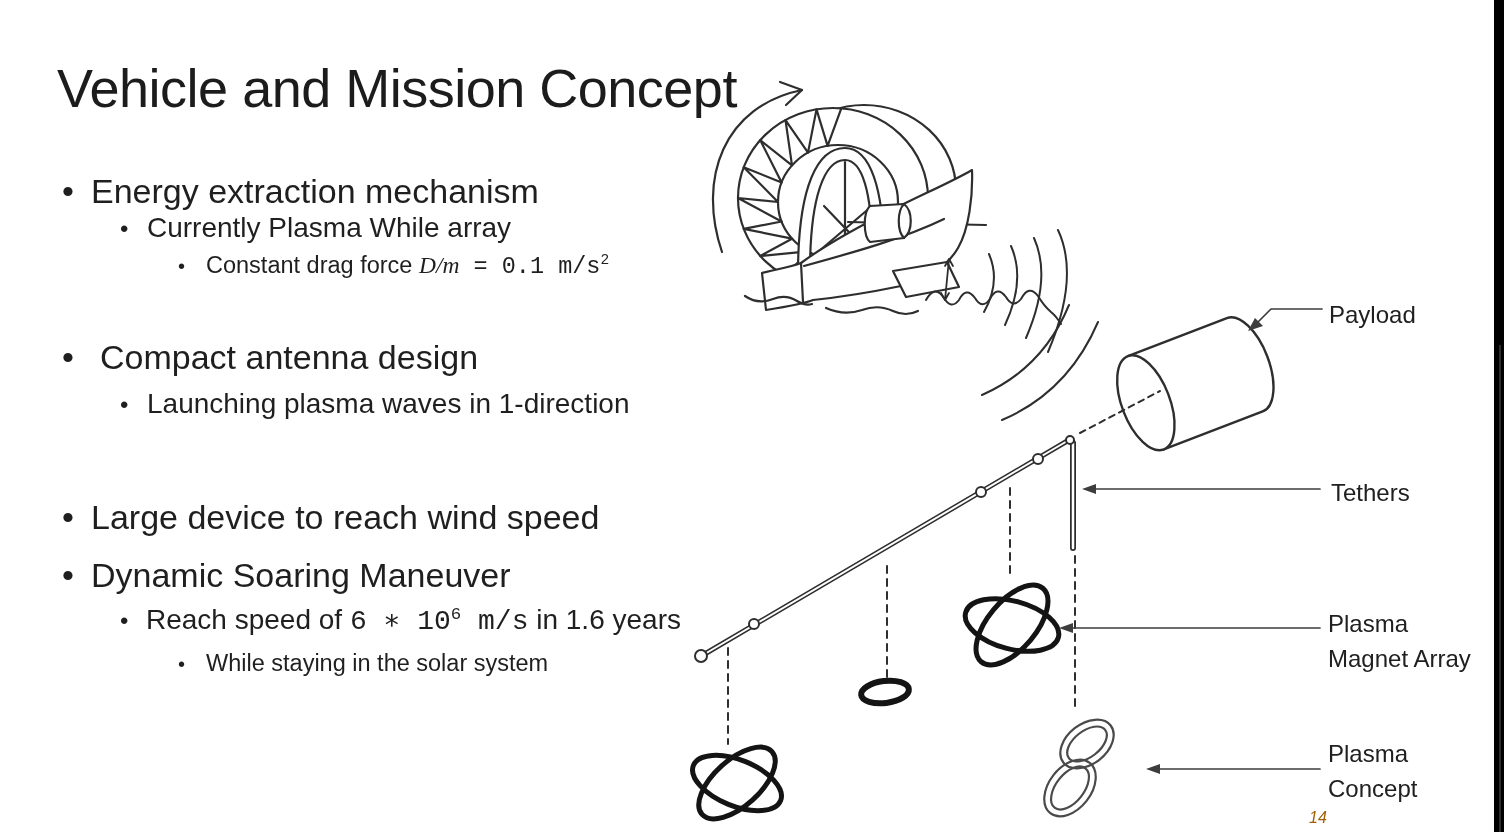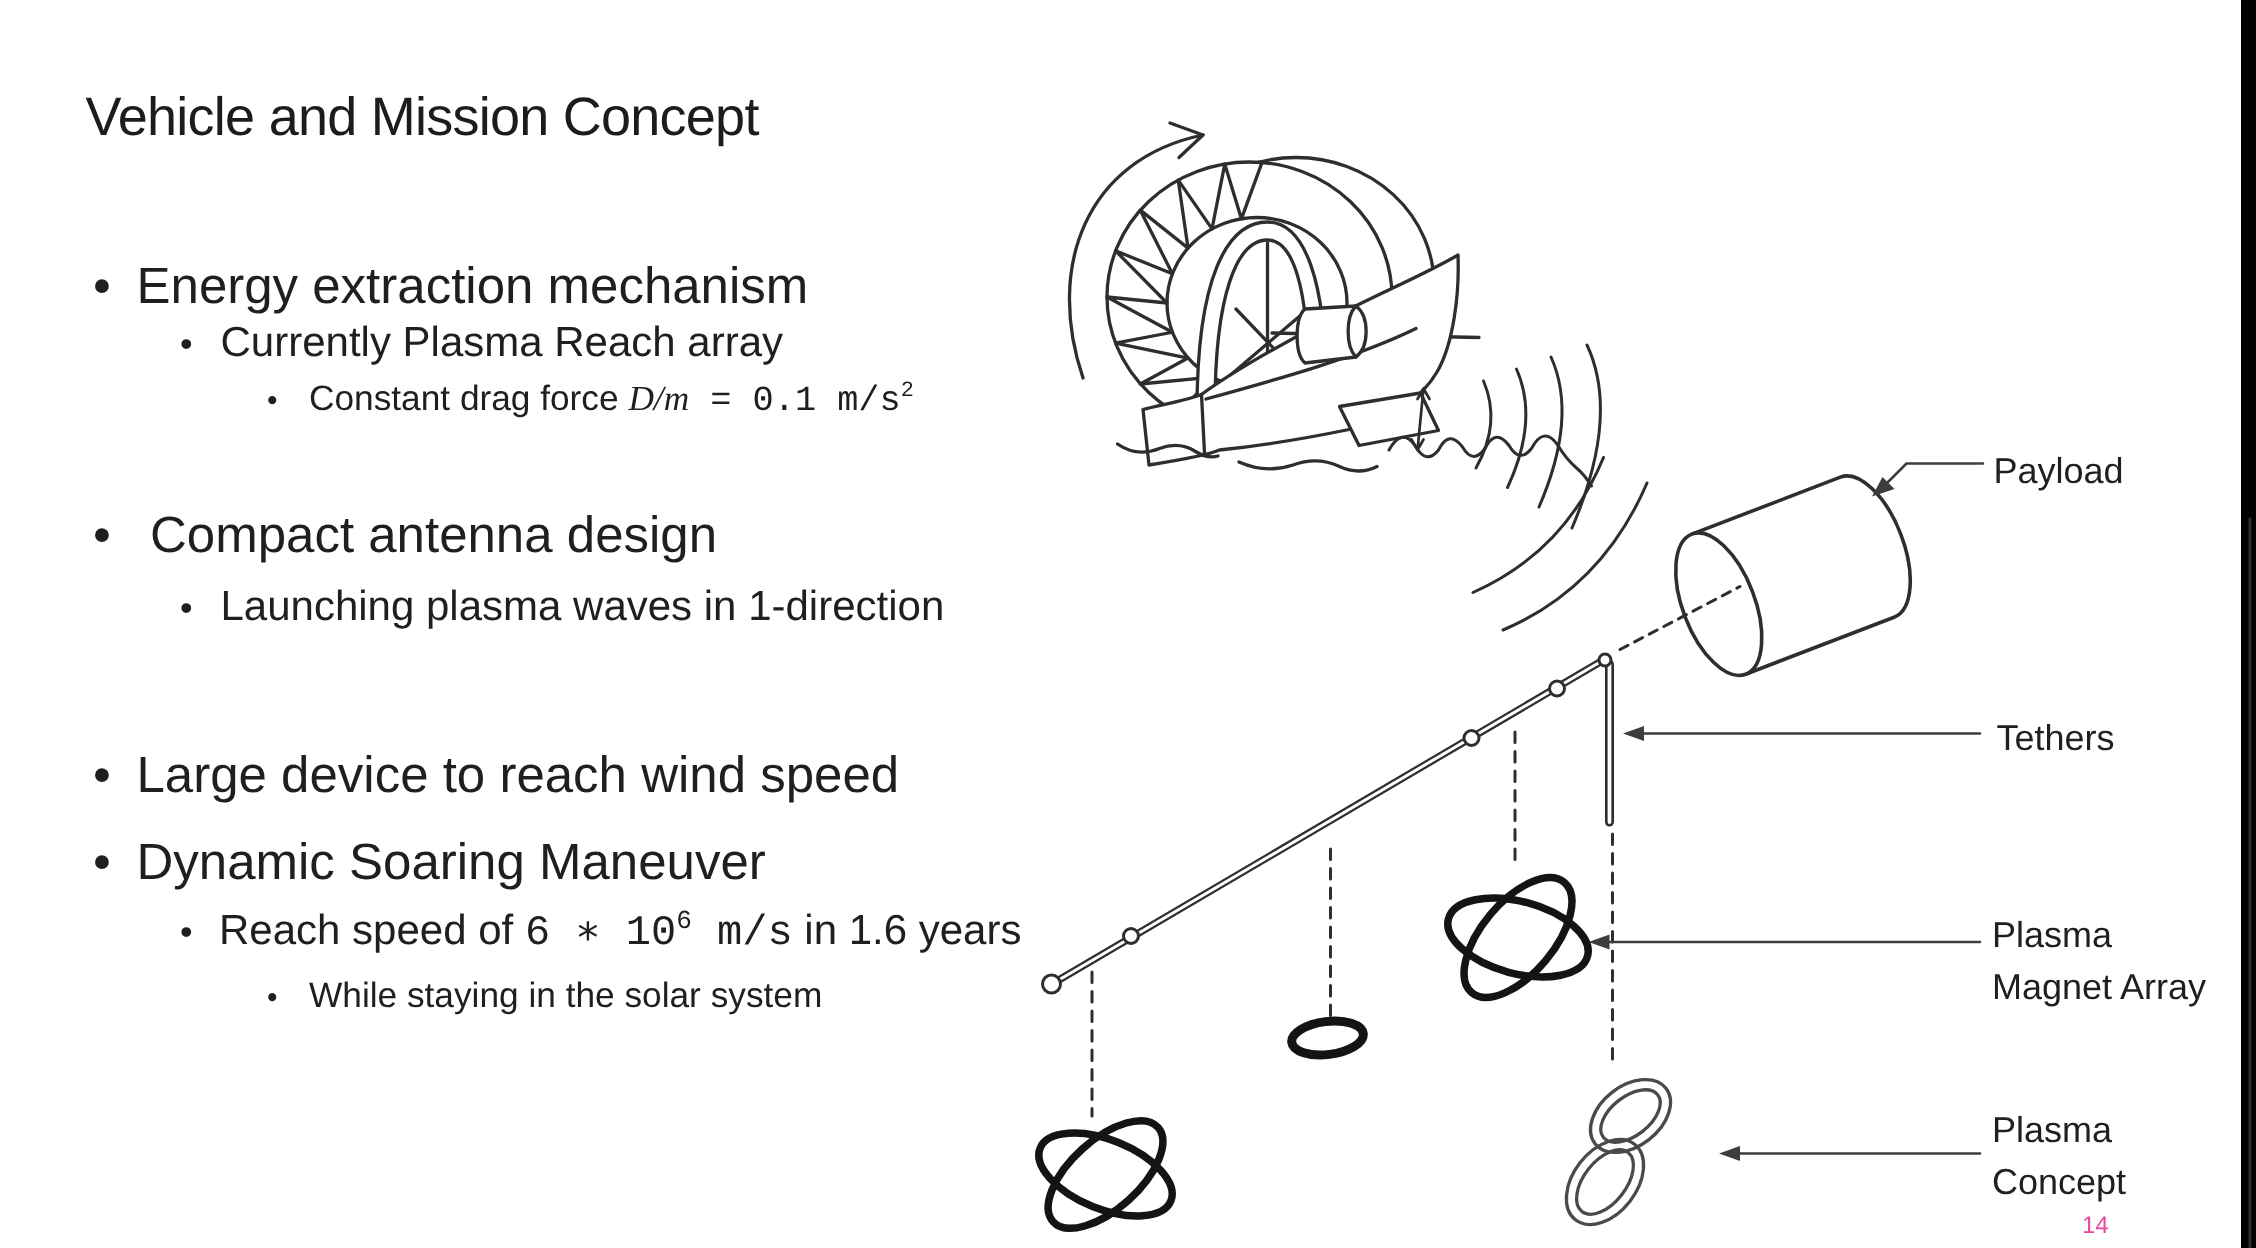--- a/index.html
+++ b/index.html
@@ -1,32 +1,32 @@
 <!DOCTYPE html>
 <html><head>
 <meta charset="utf-8">
 <style>
   html,body{margin:0;padding:0;background:#fff;}
   .stage{position:relative;width:1504px;height:832px;background:#ffffff;overflow:hidden;
          font-family:"Liberation Sans",sans-serif;color:#1f1f1f;}
   .abs{position:absolute;}
-  .title{left:57px;top:57px;font-size:36px;letter-spacing:-0.5px;color:#1c1c1c;white-space:nowrap;}
+  .title{left:57px;top:57px;font-size:54px;letter-spacing:-0.5px;color:#1c1c1c;white-space:nowrap;}
   .line{position:absolute;white-space:nowrap;line-height:1.12;}
   .l1{left:62px;font-size:34px;}
   .l2{left:120px;font-size:28px;}
   .l3{left:178px;font-size:23.5px;}
   .mk{display:inline-block;}
   .mk1{width:29px;}
   .mk2{width:27px;font-size:24px;}
   .mk3{width:28px;font-size:20px;}
   .math-it{font-family:Liberation Serif, serif;font-style:italic;text-align:center;}
   .math-up{font-family:Liberation Mono, monospace;}
   sup{font-size:0.62em;}
   .dlabel{position:absolute;font-size:24px;line-height:35px;color:#202020;white-space:nowrap;}
-  .pagenum{position:absolute;left:1388px;top:809px;font-size:16px;color:#ec4899;}
+  .pagenum{position:absolute;left:1309px;top:809px;font-size:16px;color:#a16207;font-style:italic;}
   .right-bar{position:absolute;top:0;right:0;width:10px;height:832px;background:#000;}
   .right-bar-line{position:absolute;top:345px;right:3px;width:2px;height:487px;background:#2e2e2e;}
   svg{position:absolute;left:0;top:0;}
 </style>
 </head>
 <body>
 
 <div class="stage">
 
   <svg width="1504" height="832" viewBox="0 0 1504 832">
@@ -150,21 +150,21 @@
     </g>
   </svg>
 
   <div class="abs title">Vehicle and Mission Concept</div>
 
   <div class="line l1" style="top:172px">
     <span class="mk mk1">•</span><span>Energy extraction mechanism</span>
   </div>
 
   <div class="line l2" style="top:212px">
-    <span class="mk mk2">•</span><span>Currently Plasma Reach array</span>
+    <span class="mk mk2">•</span><span>Currently Plasma While array</span>
   </div>
 
   <div class="line l3" style="top:252px">
     <span class="mk mk3">•</span><span><span>Constant drag force </span><span class="math-it">D/m</span><span class="math-up"> = 0.1 m/s</span><sup class="math-up">2</sup></span>
   </div>
 
 
   <div class="line l1" style="top:338px">
     <span class="mk mk1" style="width:38px">•</span><span>Compact antenna design</span>
   </div>

